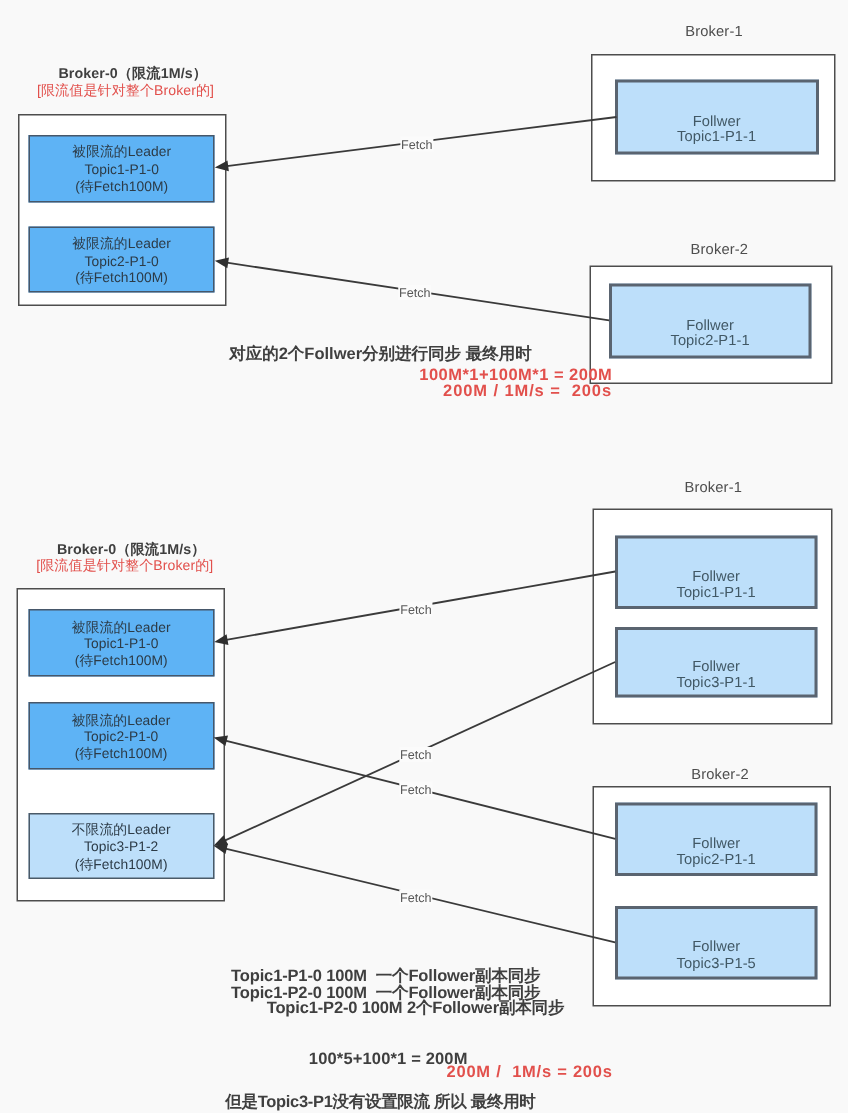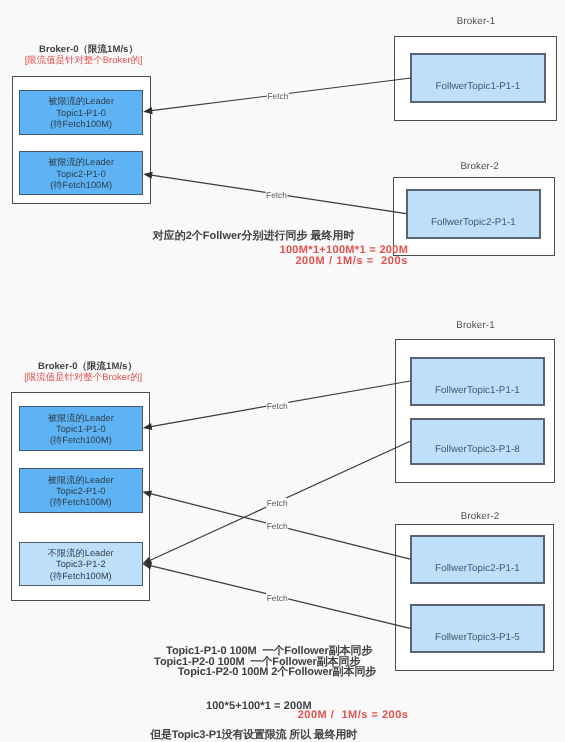--- a/index.html
+++ b/index.html
@@ -14,21 +14,21 @@
   .b0-title{position:absolute;font-size:9.5px;font-weight:bold;color:#3f3f3f;white-space:nowrap;
             text-align:center;letter-spacing:0.05px;}
   .b0-note{position:absolute;font-size:9.4px;color:#e2504c;white-space:nowrap;
            text-align:center;letter-spacing:0.05px;}
   .part{position:absolute;box-sizing:border-box;display:flex;flex-direction:column;
         align-items:center;justify-content:center;padding-top:2.2px;}
   .part.throttled{background:#5eb3f5;border:1.9px solid #46576a;}
   .part.free{background:#bddffa;border:1.9px solid #4a5a68;}
   .part .ln{font-size:9.2px;color:#2c3b47;line-height:11.3px;white-space:nowrap;letter-spacing:0.05px;}
   .follower{position:absolute;box-sizing:border-box;background:#bddffa;border:2px solid #5a6470;
-            display:flex;align-items:center;justify-content:center;padding-top:19px;}
+            display:flex;flex-direction:column;align-items:center;justify-content:center;padding-top:19px;}
   .follower .ln{font-size:9.8px;color:#415865;line-height:10.8px;white-space:nowrap;letter-spacing:0.05px;}
   svg.edges{position:absolute;left:0;top:0;width:565px;height:742px;overflow:visible;pointer-events:none;}
   .edge-label{position:absolute;font-size:8.4px;color:#585858;white-space:nowrap;
               text-align:center;}
   .edge-label span{background:#fbfbfb;padding:0 0.5px;}
   .summary{position:absolute;text-align:center;white-space:nowrap;}
   .summary .sl{font-size:11px;font-weight:600;line-height:11px;color:#3f3f3f;letter-spacing:0.05px;white-space:pre;}
   .summary .sl.red{color:#e2504c;text-align:right;}
 </style>
 </head>
@@ -91,34 +91,34 @@
         <div class="ln">(待Fetch100M)</div>
       </div>
   <div class="broker-title" style="left:0;top:320.40px;width:160px;transform:translateX(395.50px)">Broker-1</div>
   <div class="broker-box" style="left:395.00px;top:338.70px;width:159.50px;height:144.20px;"></div>
     <div class="follower" style="left:409.80px;top:356.70px;width:135.20px;height:49.50px;">
         <div class="ln">Follwer</div>
         <div class="ln">Topic1-P1-1</div>
       </div>
     <div class="follower" style="left:409.80px;top:417.70px;width:135.20px;height:47.30px;">
         <div class="ln">Follwer</div>
-        <div class="ln">Topic3-P1-8</div>
+        <div class="ln">Topic3-P1-1</div>
       </div>
   <div class="broker-title" style="left:0;top:510.90px;width:160px;transform:translateX(400.00px)">Broker-2</div>
   <div class="broker-box" style="left:395.30px;top:524.30px;width:159.20px;height:146.50px;"></div>
     <div class="follower" style="left:409.90px;top:535.00px;width:135.20px;height:49.20px;">
         <div class="ln">Follwer</div>
         <div class="ln">Topic2-P1-1</div>
       </div>
     <div class="follower" style="left:410.00px;top:604.10px;width:135.00px;height:48.80px;">
         <div class="ln">Follwer</div>
         <div class="ln">Topic3-P1-5</div>
       </div>
   <div class="summary">
-        <div class="sl" style="position:absolute;left:12px;top:645.80px;width:300.00px;letter-spacing:-0.10px;transform:translateX(107.20px)">Topic1-P1-0 100M  一个Follower副本同步</div>
+        <div class="sl" style="position:absolute;left:0;top:645.80px;width:300.00px;letter-spacing:-0.10px;transform:translateX(107.20px)">Topic1-P1-0 100M  一个Follower副本同步</div>
       </div>
   <div class="summary">
         <div class="sl" style="position:absolute;left:0;top:656.50px;width:300.00px;letter-spacing:-0.10px;transform:translateX(107.20px)">Topic1-P2-0 100M  一个Follower副本同步</div>
       </div>
   <div class="summary">
         <div class="sl" style="position:absolute;left:17px;top:667.40px;width:300.00px;letter-spacing:-0.10px;transform:translateX(110.00px)">Topic1-P2-0 100M 2个Follower副本同步</div>
       </div>
   <div class="summary">
         <div class="sl" style="position:absolute;left:0;top:730px;width:300.00px;letter-spacing:-0.20px;transform:translateX(103.60px)">但是Topic3-P1没有设置限流 所以 最终用时</div>
       </div>

